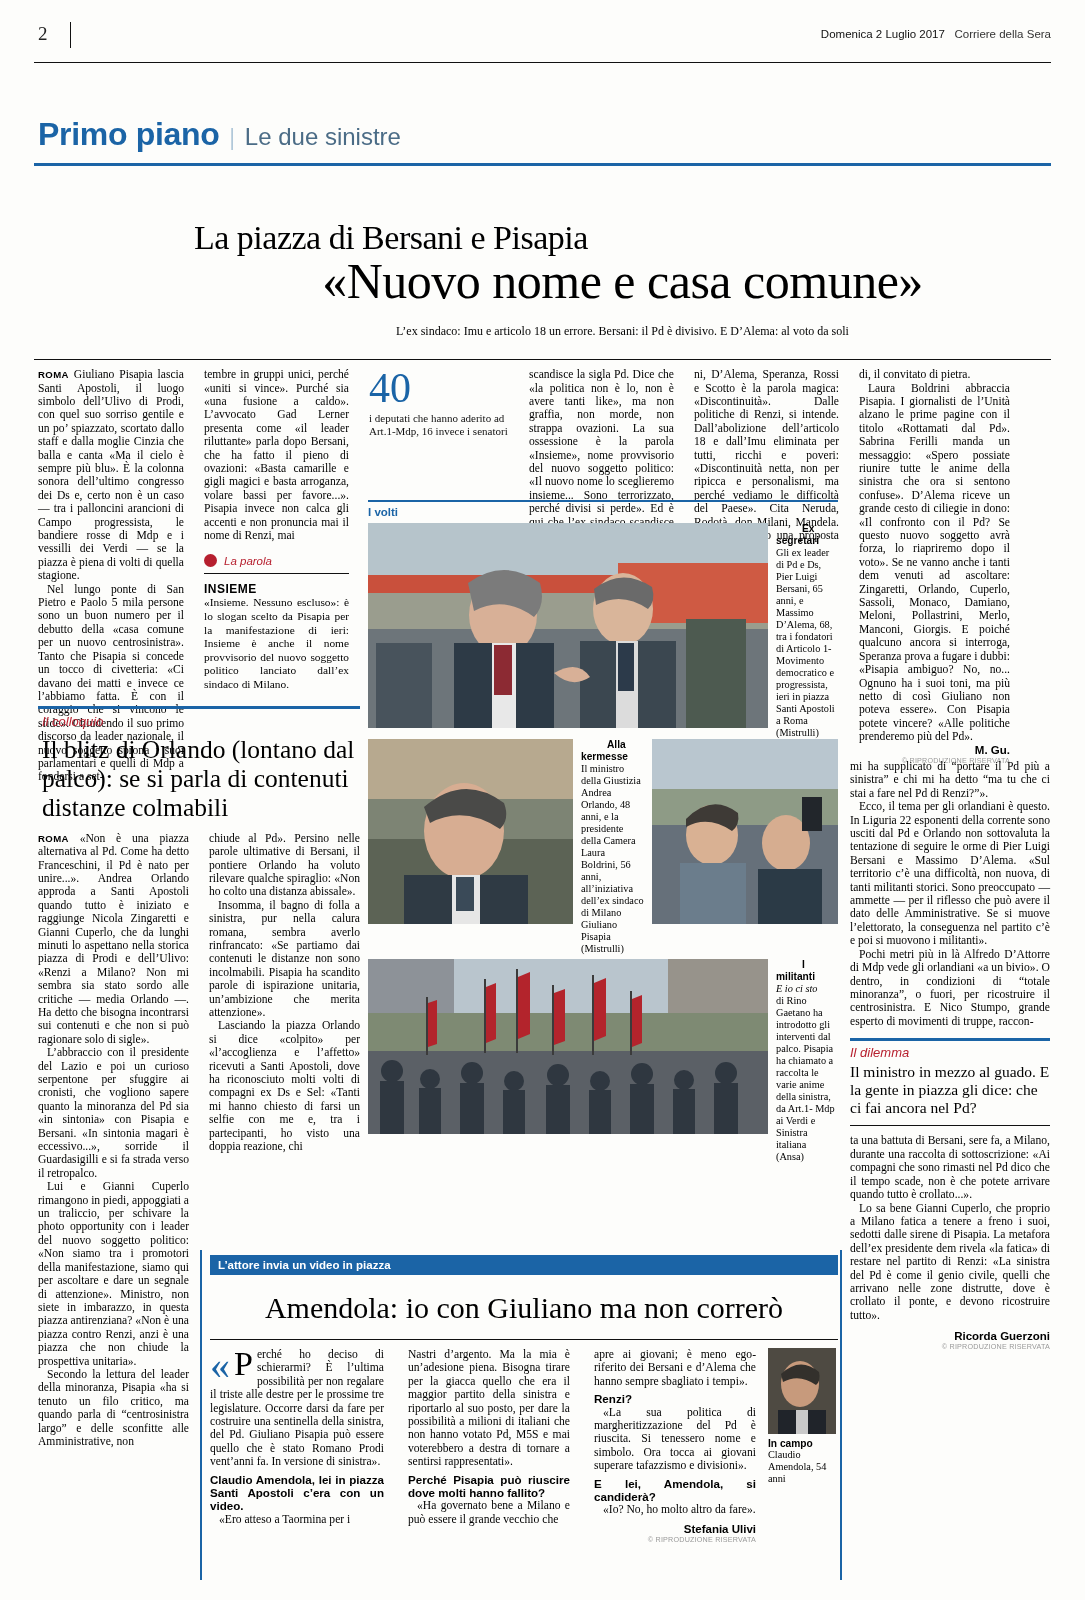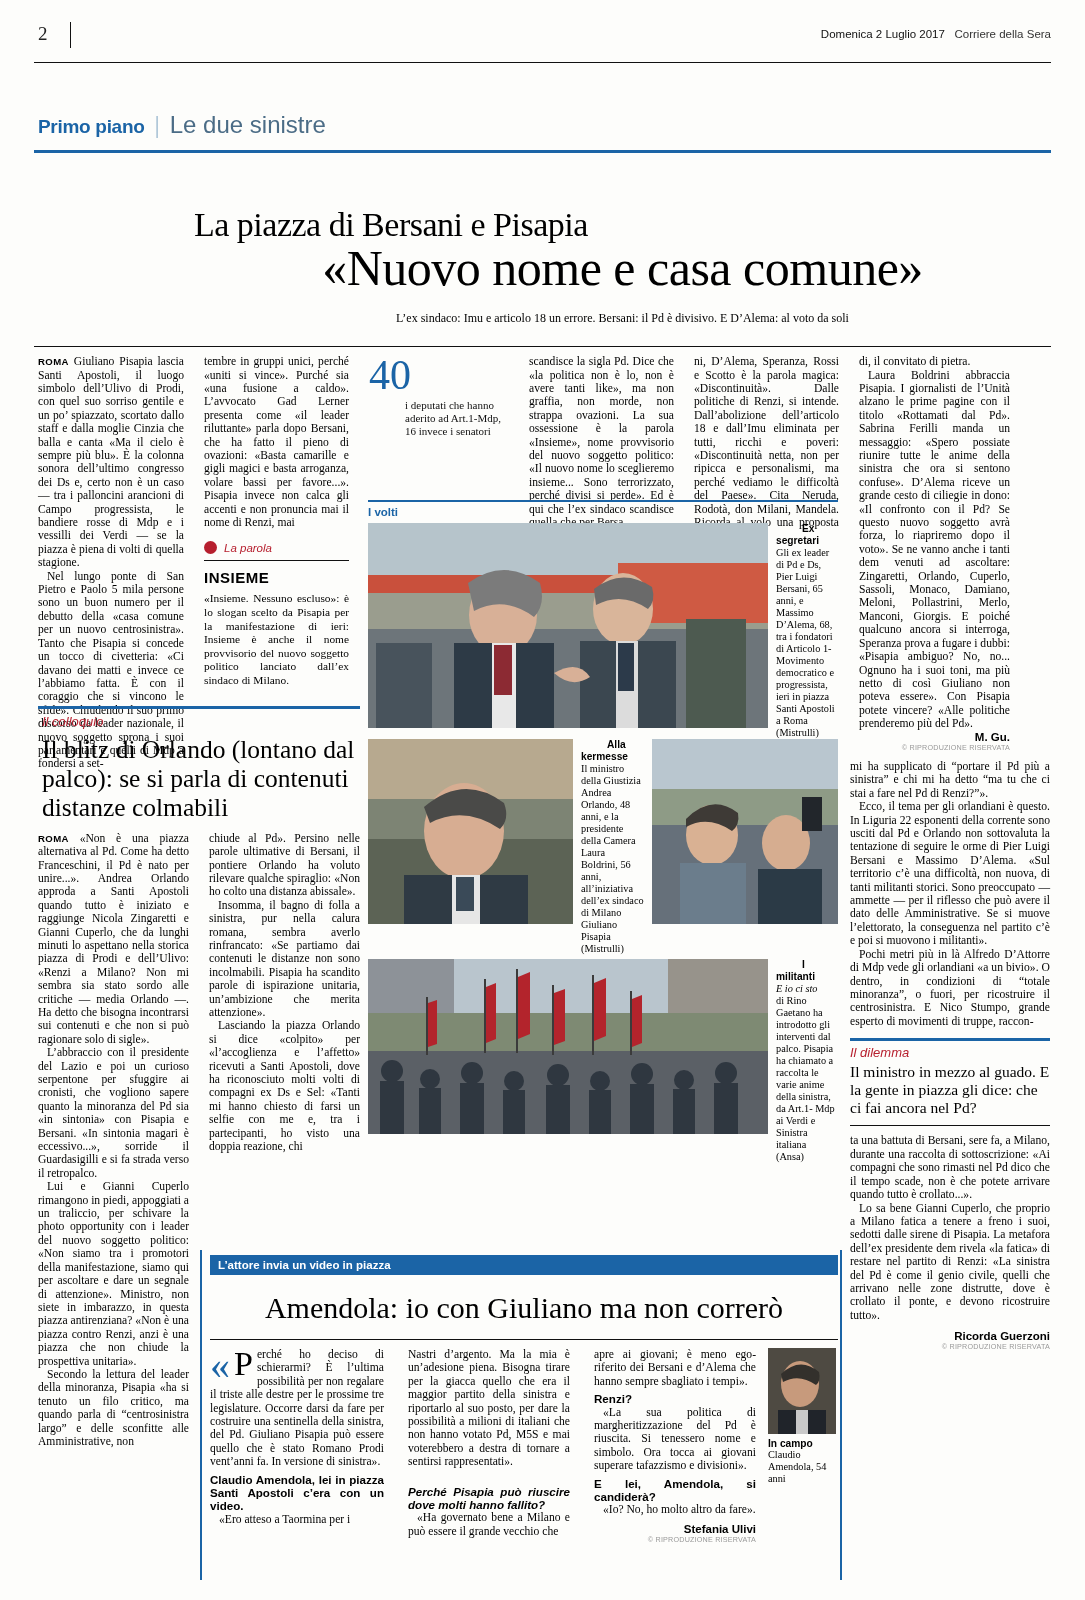--- a/index.html
+++ b/index.html
@@ -17,21 +17,21 @@
   .masthead { display:flex; align-items:flex-start; justify-content:space-between; height:34px; }
   .folio { font-size:19px; font-family:"Liberation Serif", serif; color:#222; padding-left:4px; }
   .folio-rule { display:inline-block; width:1px; height:26px; background:#111; margin-left:18px; vertical-align:-8px; }
   .masthead-right { font-size:11.5px; font-family:"Liberation Sans", sans-serif; color:#111; padding-top:6px; }
   .masthead-right .paper { color:#333; }
 
   .rule-top { height:1px; background:#111; margin-top:6px; }
 
   
   .sec-head { display:flex; align-items:baseline; gap:10px; padding:16px 0 10px 4px; }
-  .sec-head .primo { font-family:"Liberation Sans", sans-serif; font-weight:bold; font-size:19px; color:#1b64a6; letter-spacing:-0.3px;margin-top:37px; }
+  .sec-head .primo { font-family:"Liberation Sans", sans-serif; font-weight:bold; font-size:32px; color:#1b64a6; letter-spacing:-0.3px;margin-top:37px; }
   .sec-head .bar { color:#9bb8cf; font-size:26px; font-weight:300; }
   .sec-head .sub { font-family:"Liberation Sans", sans-serif; font-size:24px; color:#4b6c86; font-weight:300; }
   .rule-sec { height:2.5px; background:#1b64a6; }
 
   
   .headline-block { padding:22px 0 0 160px; }
   .hl1 { font-size:34px; line-height:1.02; letter-spacing:-0.5px;margin-top:33px; }
   .hl2 { font-size:50px; line-height:1.06; text-align:center; letter-spacing:-0.5px; }
   .subhead { text-align:center; font-size:12px; margin-top:16px; padding-bottom:6px; }
 
@@ -46,28 +46,28 @@
   .col.c4 { width:165px; }
   .col.c5 { width:165px; }
   .col.c6 { width:165px; padding-right:4px; }
 
   p.body { font-size:11.6px; line-height:13.4px; text-align:justify; margin:0 0 0 0; text-indent:9px; hyphens:auto; }
   p.body.first { text-indent:0; }
   .dateline { font-family:"Liberation Sans", sans-serif; font-size:9.6px; font-weight:bold; letter-spacing:0.4px; }
 
   
   .bignum { font-size:42px; line-height:40px; color:#1b64a6; font-family:"Liberation Serif", serif; }
-  .numcap { font-size:11px; line-height:13px; color:#111; margin-top:4px;margin-left:36px; }
+  .numcap { font-size:11px; line-height:13px; color:#111; margin-top:4px; }
 
   
   .parola-head { display:flex; align-items:center; gap:7px; margin-top:12px; }
   .dot { width:13px; height:13px; border-radius:50%; background:#b61f2e; display:inline-block; }
   .parola-label { font-family:"Liberation Sans", sans-serif; font-size:11.5px; color:#b61f2e; font-style:italic; }
   .parola-rule { height:1px; background:#111; margin:6px 0 8px 0; }
-  .parola-word { font-family:"Liberation Sans", sans-serif; font-size:15px; font-weight:bold; letter-spacing:0.5px; margin-bottom:6px; }
+  .parola-word { font-family:"Liberation Sans", sans-serif; font-size:12px; font-weight:bold; letter-spacing:0.5px; }
   .parola-text { font-size:11.4px; line-height:13.6px; text-align:justify; }
   .ivolti-rule { height:2px; background:#1b64a6; }
   .ivolti-label { font-family:"Liberation Sans", sans-serif; font-weight:bold; font-size:11.5px; color:#1b64a6; padding:4px 0 5px 0; }
 
   .photo { position:relative; overflow:hidden; }
   .cap { font-size:10.3px; line-height:12px; }
   .cap b { font-family:"Liberation Sans", sans-serif; font-size:10.2px;padding-left:26px; }
 
   
   .ph1 { height:205px; background:linear-gradient(#b9c7cf,#8fa0ab); }
@@ -334,21 +334,21 @@
     <div class="rule-thin"></div>
 
     <div style="display:flex; gap:0; margin-top:8px;">
       <div style="width:186px; padding-right:12px;">
         <p class="body first"><span class="dropquote">«</span><span class="dropcap">P</span><span>erché ho deciso di schierarmi? È l’ultima possibilità per non regalare il triste alle destre per le prossime tre legislature. Occorre darsi da fare per costruire una sentinella della sinistra, del Pd. Giuliano Pisapia può essere quello che è stato Romano Prodi vent’anni fa. In versione di sinistra».</span></p>
         <p class="body qhead" style="text-indent:0; margin-top:4px;">Claudio Amendola, lei in piazza Santi Apostoli c’era con un video.</p>
         <p class="body">«Ero atteso a Taormina per i</p>
       </div>
       <div style="width:186px; padding:0 12px;">
         <p class="body first">Nastri d’argento. Ma la mia è un’adesione piena. Bisogna tirare per la giacca quello che era il maggior partito della sinistra e riportarlo al suo posto, per dare la possibilità a milioni di italiani che non hanno votato Pd, M5S e mai voterebbero a destra di tornare a sentirsi rappresentati».</p>
-        <p class="body qhead" style="text-indent:0; margin-top:16px;font-style:italic;">Perché Pisapia può riuscire dove molti hanno fallito?</p>
+        <p class="body qhead" style="text-indent:0; margin-top:4px;">Perché Pisapia può riuscire dove molti hanno fallito?</p>
         <p class="body">«Ha governato bene a Milano e può essere il grande vecchio che</p>
       </div>
       <div style="width:186px; padding:0 12px;">
         <p class="body first">apre ai giovani; è meno ego-riferito dei Bersani e d’Alema che hanno sempre sbagliato i tempi».</p>
         <p class="body qhead" style="text-indent:0; margin-top:4px;">Renzi?</p>
         <p class="body">«La sua politica di margheritizzazione del Pd è riuscita. Si tenessero nome e simbolo. Ora tocca ai giovani superare tafazzismo e divisioni».</p>
         <p class="body qhead" style="text-indent:0; margin-top:4px;">E lei, Amendola, si candiderà?</p>
         <p class="body">«Io? No, ho molto altro da fare».</p>
         <div class="sig" style="margin-top:6px;">Stefania Ulivi</div>
         <div class="riserv">© RIPRODUZIONE RISERVATA</div>

